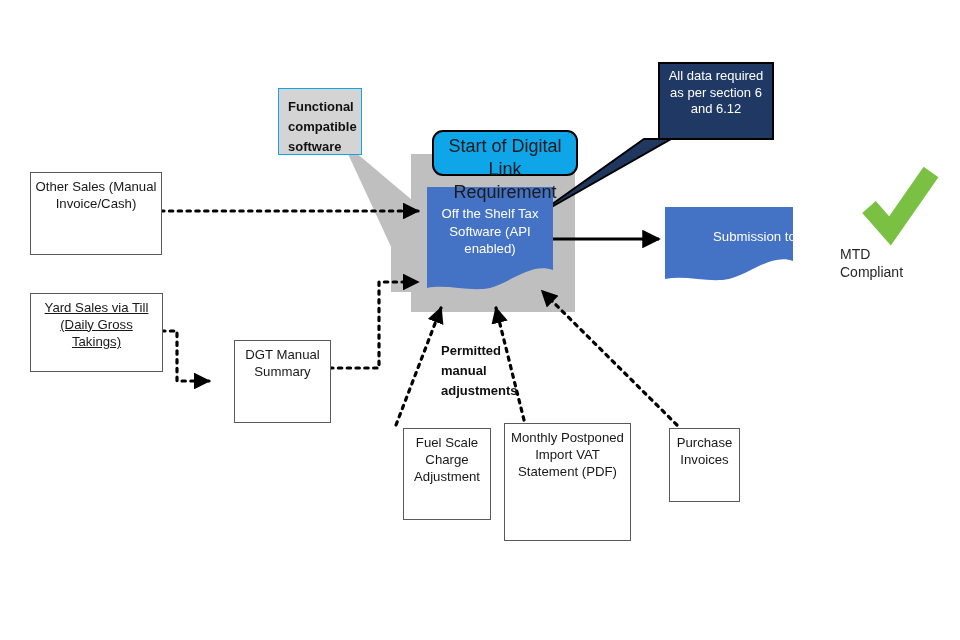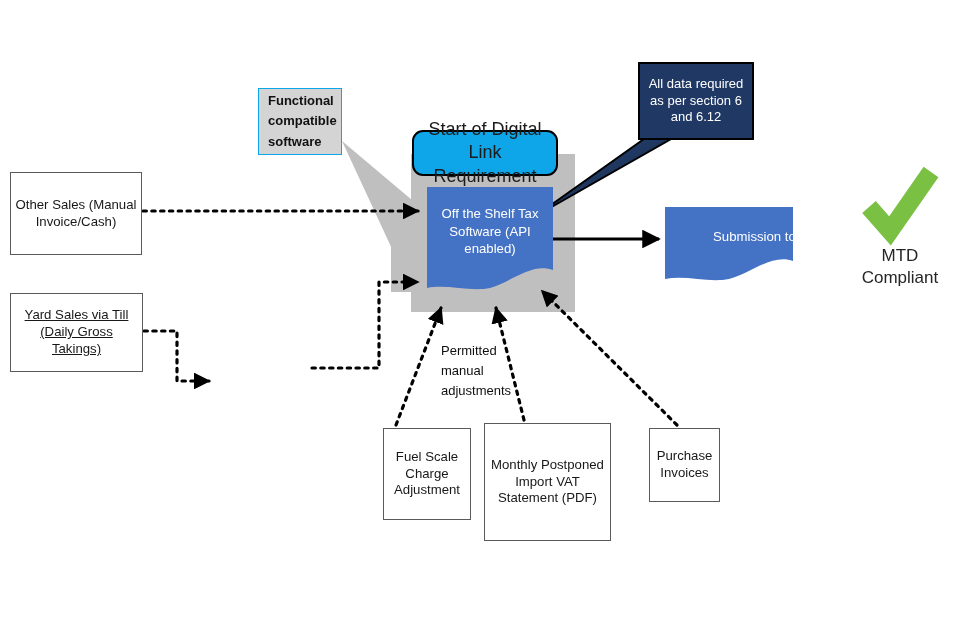--- a/index.html
+++ b/index.html
@@ -22,24 +22,24 @@
     left: 0;
     top: 0;
     width: 960px;
     height: 640px;
     pointer-events: none;
   }
   .node {
     position: absolute;
     box-sizing: border-box;
     display: flex;
-    align-items: center;
     justify-content: center;
     text-align: center;
     line-height: 1.28;
+    margin-left: 20px;
   }
   .plain-box {
     background: #ffffff;
     border: 1.4px solid #5a5a5a;
     color: #181818;
     font-size: 13.2px;
     padding: 6px 4px;
   }
   .gray-box {
     background: #d4d4d4;
@@ -77,29 +77,28 @@
     justify-content: flex-start;
     text-align: center;
     color: #ffffff;
     font-size: 13.2px;
     line-height: 1.32;
     z-index: 5;
     pointer-events: none;
   }
   .mtd-text {
     position: absolute;
-    text-align: center;
     color: #262626;
-    font-size: 17px;
+    font-size: 14px;
     line-height: 1.3;
   }
   .edge-label {
     position: absolute;
     color: #0f0f0f;
-    font-weight: normal;
+    font-weight: bold;
     font-size: 13px;
     line-height: 1.55;
     text-align: left;
   }
 </style>
 </head>
 <body>
 
 <div id="canvas">
 
@@ -157,20 +156,23 @@
   </div>
 
   <div class="node plain-box" style="left:10px; top:172px; width:132px; height:83px;">
     <span>Other Sales (Manual Invoice/Cash)</span>
   </div>
 
   <div class="node plain-box" style="left:10px; top:293px; width:133px; height:79px;text-decoration:underline;">
     <span>Yard Sales via Till (Daily Gross Takings)</span>
   </div>
 
+  <div class="node plain-box" style="left:214px; top:340px; width:97px; height:83px;">
+    <span>DGT Manual Summary</span>
+  </div>
 
   <div class="node orange-box" style="left:412px; top:130px; width:146px; height:46px;">
     <span>Start of Digital Link Requirement</span>
   </div>
 
   <div class="blue-label" style="left:427px; top:189px; width:126px; height:85px;">
     <span>Off the Shelf Tax Software (API enabled)</span>
   </div>
 
   <div class="node navy-box" style="left:638px; top:62px; width:116px; height:78px;">

